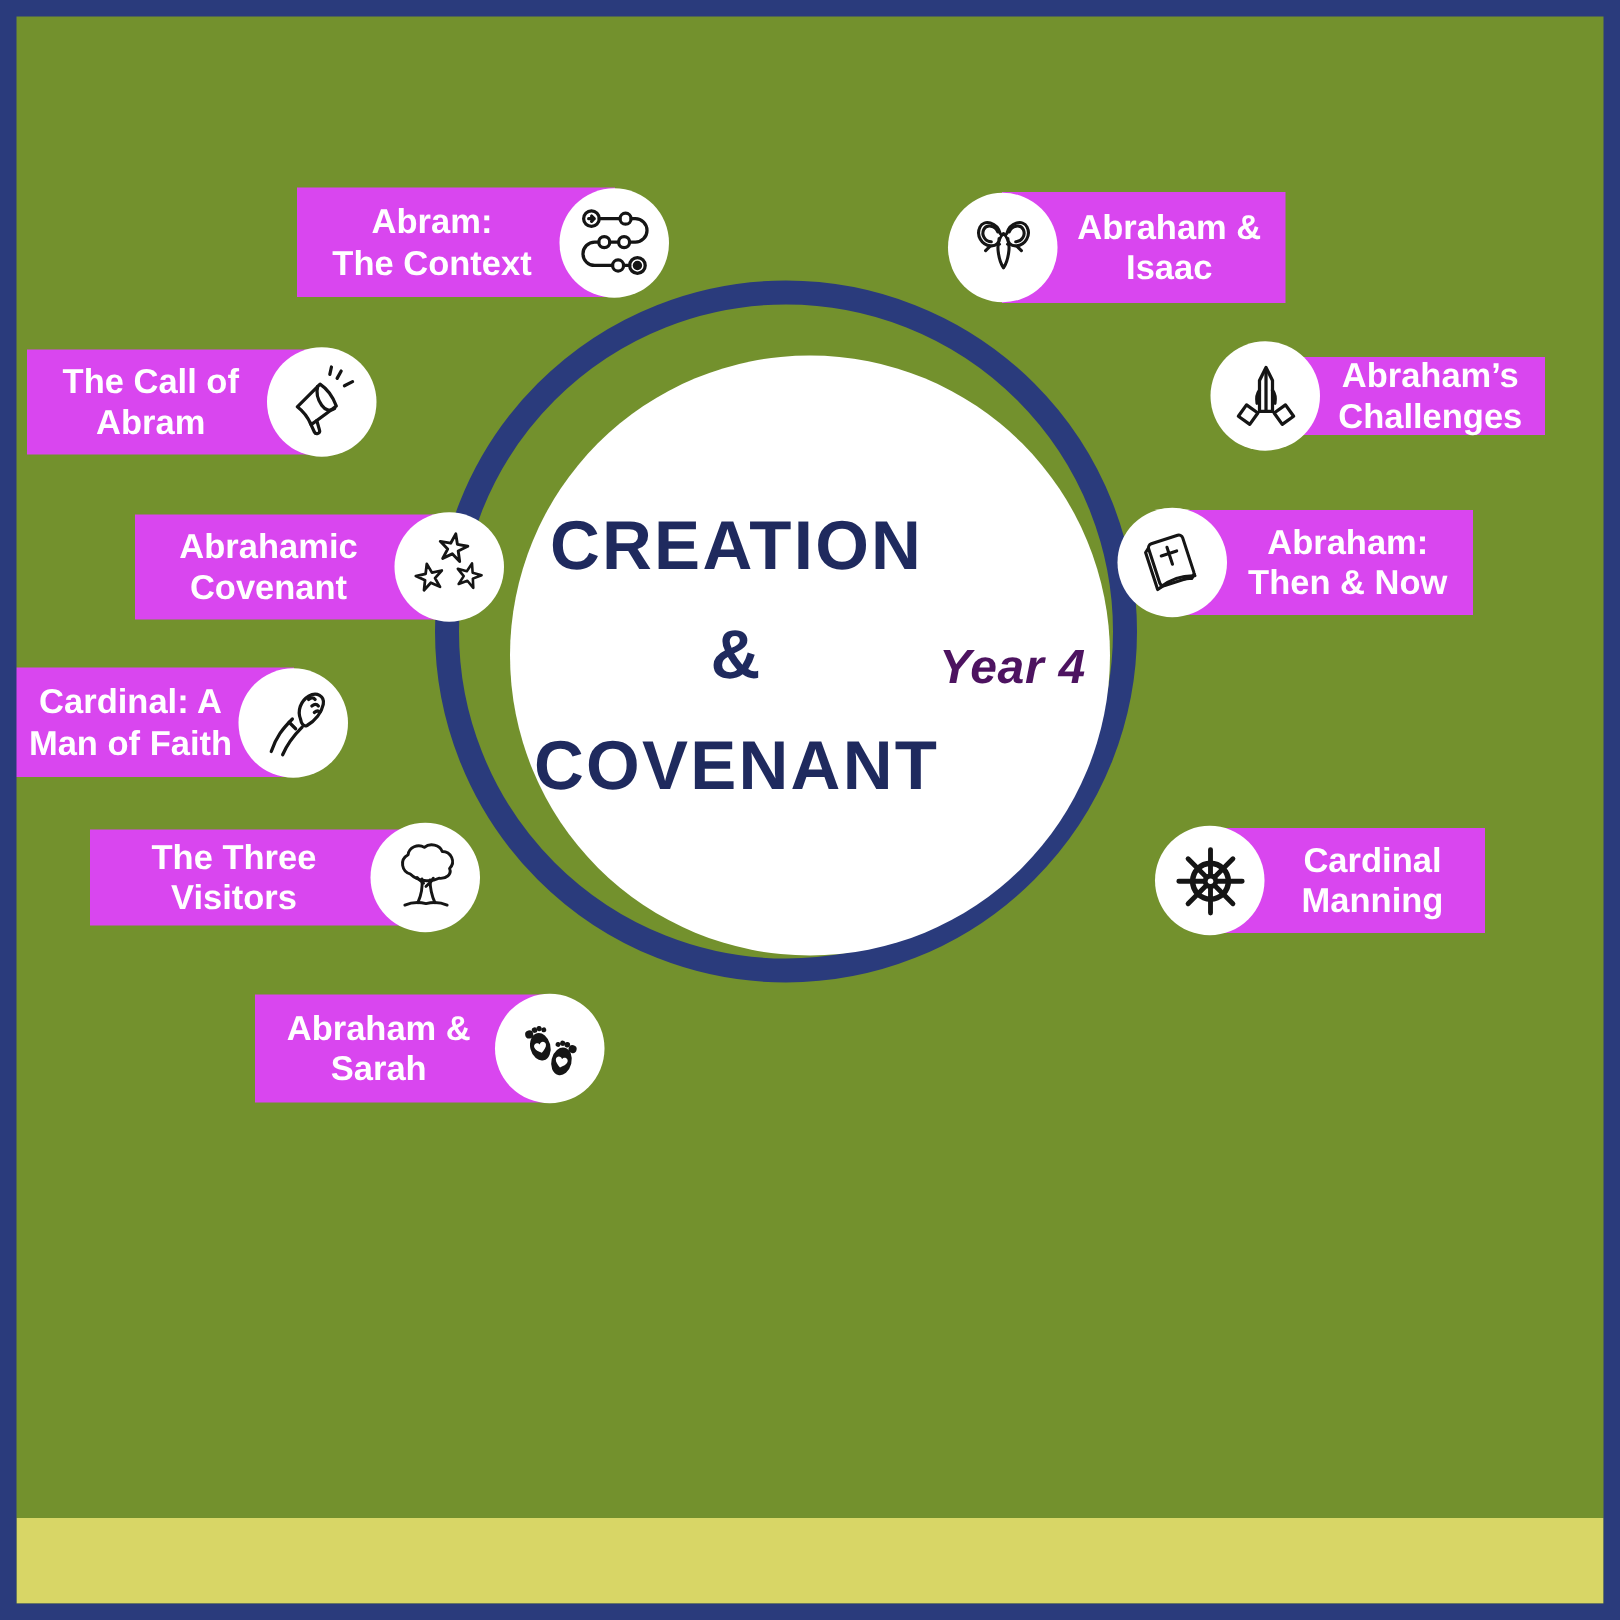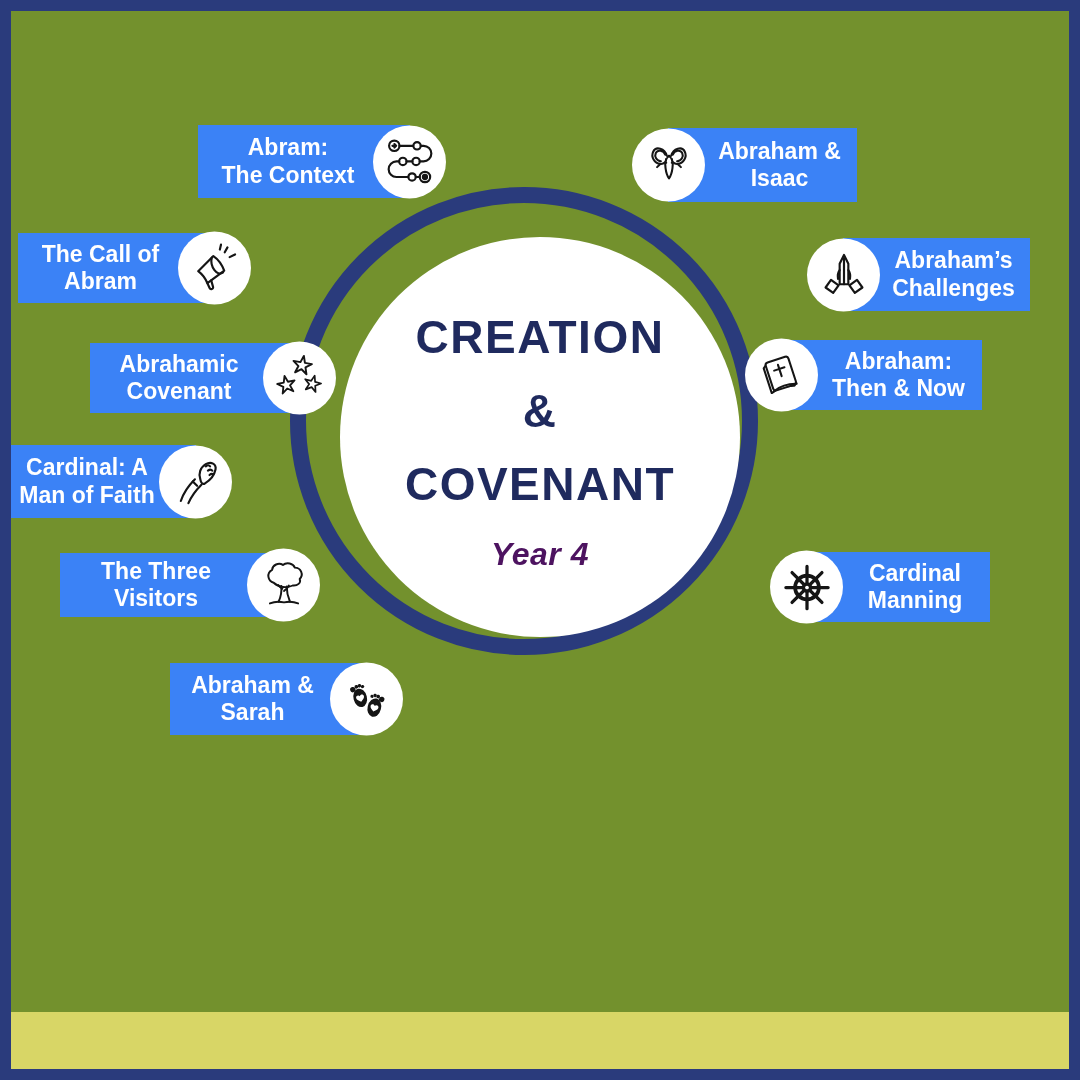--- a/index.html
+++ b/index.html
@@ -3,46 +3,46 @@
 <meta charset="utf-8">
 <style>
   html,body{margin:0;padding:0;background:#555;}
   .canvas{position:relative;width:1080px;height:1080px;background:#73912d;overflow:hidden;
           font-family:"Liberation Sans",sans-serif;}
   .frame{position:absolute;inset:0;border:11px solid #2a3b7c;z-index:40;pointer-events:none;}
   .band{position:absolute;left:11px;right:11px;bottom:11px;height:57px;background:#d8d666;z-index:2;}
   .ring{position:absolute;left:290px;top:187px;width:468px;height:468px;box-sizing:border-box;
         border:16px solid #2a3b7c;border-radius:50%;z-index:3;}
   .disc{position:absolute;left:340px;top:237px;width:400px;height:400px;border-radius:50%;
-        background:#ffffff;z-index:5;display:flex;flex-direction:column;align-items:center;
+        background:#ffffff;z-index:5;display:flex;flex-direction:row;align-items:center;
         justify-content:center;text-align:center;}
   .title{font-size:46px;font-weight:bold;color:#1f2a5e;letter-spacing:1.5px;line-height:1.6;
          white-space:pre-line;}
   .subtitle{margin-top:14px;font-size:32px;font-weight:bold;font-style:italic;color:#4d1360;
             letter-spacing:.5px;}
   .topic{position:absolute;z-index:10;}
-  .bar{position:absolute;inset:0;background:#3b82f6;display:flex;align-items:center;
+  .bar{position:absolute;inset:0;background:#d946ef;display:flex;align-items:center;
        justify-content:center;text-align:center;color:#fff;font-weight:bold;font-size:23px;
        line-height:1.18;white-space:pre-line;box-sizing:border-box;}
   .left .bar{padding-right:32px;}
   .right .bar{padding-left:34px;}
   .badge{position:absolute;top:50%;width:73px;height:73px;background:#fff;border-radius:50%;
          display:flex;align-items:center;justify-content:center;}
   .left  .badge{right:-36px;transform:translateY(-50%);}
   .right .badge{left:-36px;transform:translateY(-50%);}
   .badge svg{width:52px;height:52px;}
   
   .t0{left:198px;top:125px;width:212px;height:73px;}
   .t1{left:18px;top:233px;width:197px;height:70px;}
   .t2{left:90px;top:343px;width:210px;height:70px;}
   .t3{left:10px;top:445px;width:186px;height:73px;}
   .t4{left:60px;top:553px;width:224px;height:64px;}
   .t5{left:170px;top:663px;width:197px;height:72px;}
   .t6{left:668px;top:128px;width:189px;height:74px;}
-  .t7{left:843px;top:238px;width:187px;height:73px;}
+  .t7{left:843px;top:238px;width:187px;height:52px;}
   .t8{left:781px;top:340px;width:201px;height:70px;}
   .t9{left:871px;top:448px;width:198px;height:70px;}
   .t10{left:806px;top:552px;width:184px;height:70px;}
   .t11{left:700px;top:660px;width:187px;height:73px;}
 </style>
 </head>
 <body>
 
 <div class="canvas">
   <div class="frame"></div>

